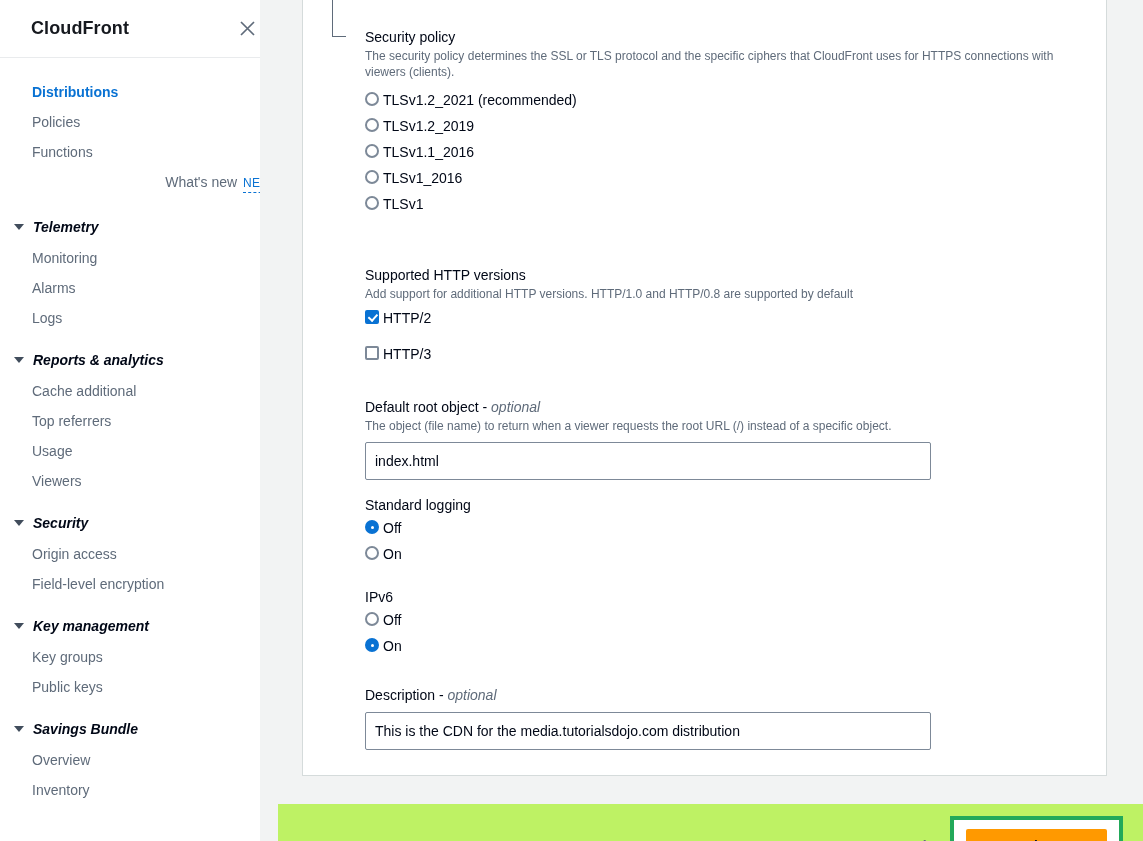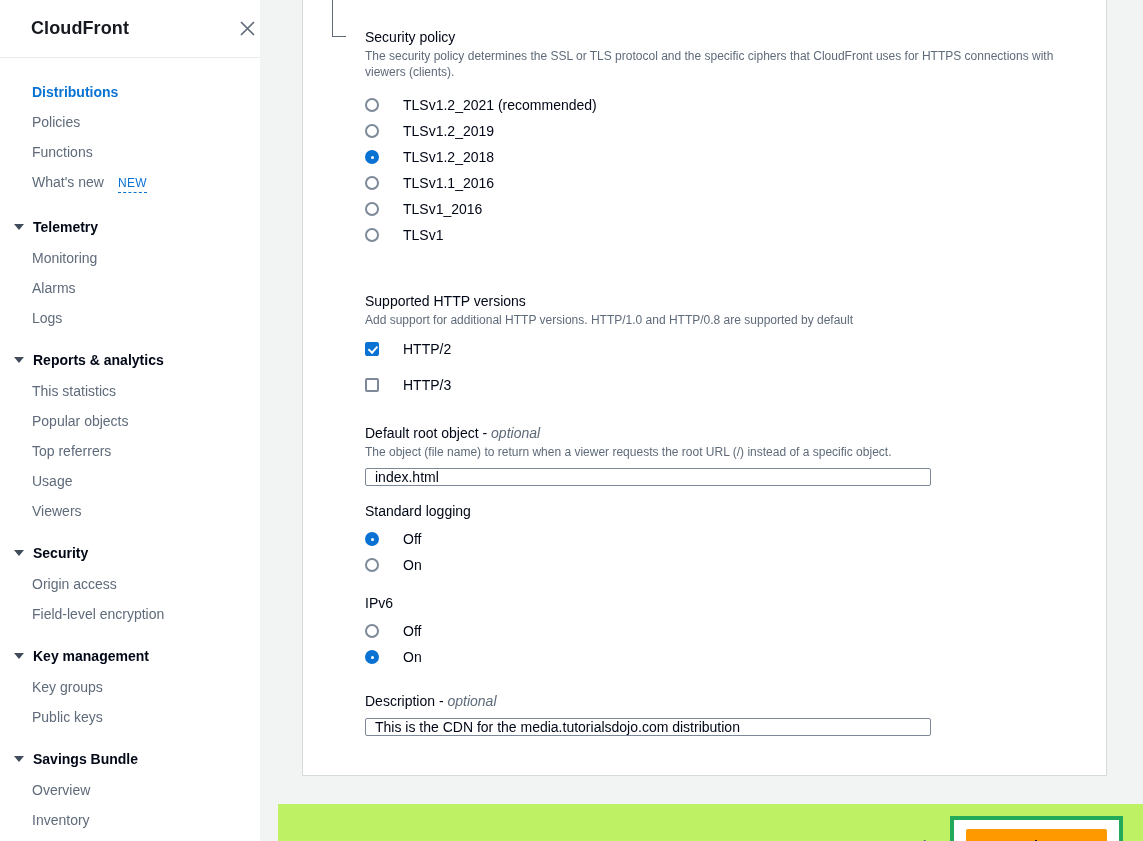--- a/index.html
+++ b/index.html
@@ -39,35 +39,36 @@
   .nav-link {
     display: block;
     font-size: 14px; color: #5f6b7a;
     padding: 7px 10px 7px 32px;
     line-height: 16px;
     cursor: pointer;
     text-decoration: none;
     white-space: nowrap;
   }
   .nav-link.active { color: #0972d3; font-weight: bold; padding-left: 32px; }
-  .nav-link.with-badge { display: flex; align-items: baseline; gap: 14px; }
+  .nav-link.with-badge { display: flex; align-items: baseline; gap: 6px; justify-content: flex-end; }
   .new-badge {
     font-size: 12px; font-weight: normal; color: #0972d3;
     letter-spacing: 0.3px;
     border-bottom: 1px dashed #0972d3;
     padding-bottom: 1px;
     cursor: pointer;
   }
   .nav-group {
     display: flex; align-items: center; gap: 9px;
     font-size: 14px; font-weight: bold; color: #000716;
     padding: 7px 10px 7px 14px;
     margin-top: 12px;
     cursor: pointer;
     white-space: nowrap;
+    font-style: italic;
   }
   .caret {
     width: 0; height: 0;
     border-left: 5px solid transparent;
     border-right: 5px solid transparent;
     border-top: 6px solid #414d5c;
   }
   .nav-group + .nav-link { margin-top: 1px; }
 
   
@@ -139,21 +140,21 @@
     font-size: 14px; color: #000716; font-weight: normal;
     line-height: 18px;
   }
   .field-label .opt { font-style: italic; color: #5f6b7a; }
   .field-desc {
     font-size: 12px; color: #5f6b7a; line-height: 16px;
     margin-top: 2px; max-width: 725px;
   }
 
   .opt-row {
-    display: flex; align-items: center; gap: 24px;
+    display: flex; gap: 4px;
     height: 26px;
     cursor: pointer;
   }
   .opt-label { font-size: 14px; color: #000716; }
 
   .radio {
     width: 14px; height: 14px; border-radius: 50%;
     border: 2px solid #7d8998; background: #fff;
     flex: 0 0 auto; position: relative;
   }
@@ -171,21 +172,21 @@
   }
   .checkbox.checked { border-color: #0972d3; background: #0972d3; }
   .checkbox.checked::after {
     content: ""; position: absolute;
     left: 2.7px; top: 0.3px; width: 3.5px; height: 7px;
     border: solid #fff; border-width: 0 2px 2px 0;
     transform: rotate(42deg);
   }
 
   .text-input {
-    width: 566px; height: 18px;
+    width: 566px; height: 38px;
     border: 1px solid #7d8998; border-radius: 2px;
     background: #fff;
     font-size: 14px; color: #000716;
     font-family: "Liberation Sans", sans-serif;
     padding: 0 9px;
     margin-top: 8px;
     display: block;
   }
 
   
@@ -250,22 +251,21 @@
         <span>Telemetry</span>
       </div>
       <a class="nav-link">Monitoring</a>
       <a class="nav-link">Alarms</a>
       <a class="nav-link">Logs</a>
 
       <div class="nav-group">
         <span class="caret"></span>
         <span>Reports &amp; analytics</span>
       </div>
-      <a class="nav-link">This statistics</a>
-      <a class="nav-link">Popular objects</a>
+      <a class="nav-link">Cache additional</a>
       <a class="nav-link">Top referrers</a>
       <a class="nav-link">Usage</a>
       <a class="nav-link">Viewers</a>
 
       <div class="nav-group">
         <span class="caret"></span>
         <span>Security</span>
       </div>
       <a class="nav-link">Origin access</a>
       <a class="nav-link">Field-level encryption</a>
@@ -309,24 +309,20 @@
           <div class="field-label">Security policy</div>
           <div class="field-desc">The security policy determines the SSL or TLS protocol and the specific ciphers that CloudFront uses for HTTPS connections with viewers (clients).</div>
           <div class="sp-12"></div>
           <div class="opt-row">
             <span class="radio"></span>
             <span class="opt-label">TLSv1.2_2021 (recommended)</span>
           </div>
           <div class="opt-row">
             <span class="radio"></span>
             <span class="opt-label">TLSv1.2_2019</span>
-          </div>
-          <div class="opt-row">
-            <span class="radio checked"></span>
-            <span class="opt-label">TLSv1.2_2018</span>
           </div>
           <div class="opt-row">
             <span class="radio"></span>
             <span class="opt-label">TLSv1.1_2016</span>
           </div>
           <div class="opt-row">
             <span class="radio"></span>
             <span class="opt-label">TLSv1_2016</span>
           </div>
           <div class="opt-row">

